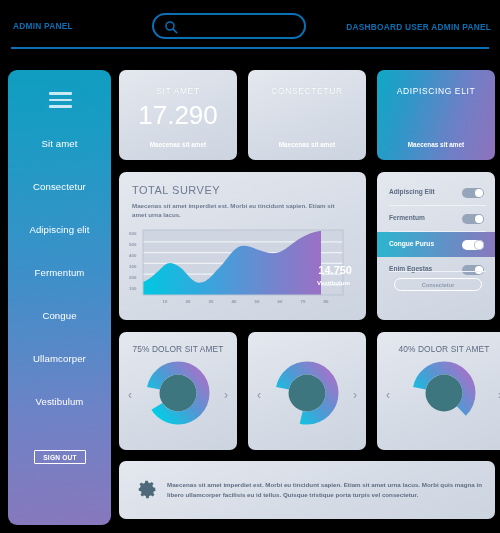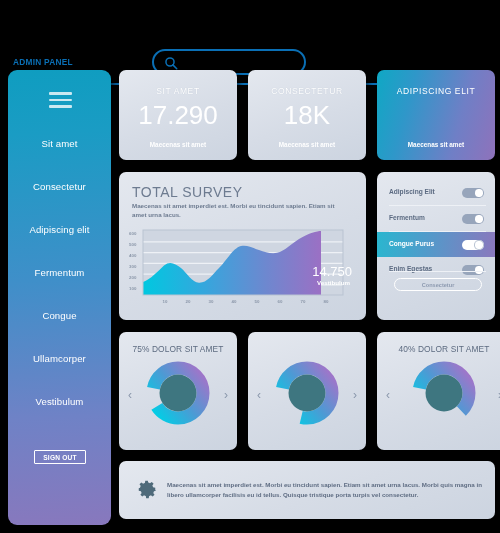--- a/index.html
+++ b/index.html
@@ -16,21 +16,21 @@
     position: relative;
     width: 500px;
     height: 533px;
     background: #000000;
   }
 
   
   #header {
     position: absolute;
     left: 0; top: 0;
-    width: 500px; height: 52px; margin-top: 36px;
+    width: 500px; height: 52px;
   }
   .hdr-label {
     position: absolute;
     color: #0a6fb5;
     font-size: 8.3px;
     font-weight: bold;
     letter-spacing: 0.25px;
     white-space: nowrap;
   }
   #hdr-left  { left: 13px; top: 21px; }
@@ -157,21 +157,21 @@
     font-weight: bold;
     color: #ffffff;
     white-space: nowrap;
   }
   .arrow-down { font-size: 21px; }
 
   
   #survey-title {
     position: absolute;
     left: 13px; top: 12px;
-    font-size: 14px;
+    font-size: 11px;
     color: #6d7b90;
     letter-spacing: 0.5px;
     text-align: center;
   }
   #survey-desc {
     position: absolute;
     left: 13px; top: 29px;
     width: 210px;
     font-size: 6.2px;
     font-weight: bold;
@@ -185,23 +185,23 @@
   }
   .axis-lbl {
     fill: #8b97a9;
     font-size: 4.4px;
     font-family: "Liberation Sans", sans-serif;
     font-weight: bold;
   }
   #chart-callout-val {
     position: absolute;
     right: 14px; top: 92px;
-    font-size: 13px;
-    color: #ffffff;
-    font-weight: 400;
+    font-size: 11px;
+    color: #ffffff;
+    font-weight: 700;
   }
   #chart-callout-lbl {
     position: absolute;
     right: 16px; top: 107px;
     font-size: 6.2px;
     font-weight: bold;
     color: #ffffff;
   }
 
   
@@ -313,20 +313,21 @@
     <div class="hdr-label" id="hdr-left">ADMIN PANEL</div>
 
     <div id="search-bar">
       <svg id="search-icon" viewBox="0 0 20 20">
         <circle cx="8" cy="8" r="5.4" fill="none" stroke="#0a6fb5" stroke-width="2"></circle>
         <line x1="11.8" y1="11.8" x2="17" y2="17" stroke="#0a6fb5" stroke-width="2" stroke-linecap="round"></line>
       </svg>
       <input id="search-input" type="text" placeholder="" style="">
     </div>
 
+    <div class="hdr-label" id="hdr-right">DASHBOARD USER ADMIN PANEL</div>
 
     <div id="hdr-rule"></div>
   </div>
 
   <div id="sidebar">
     <div id="hamburger">
       <span></span>
         <span></span>
         <span></span>
     </div>
@@ -343,21 +344,20 @@
   </div>
 
   <div class="card" style="left:119px;top:70px;width:118px;height:90px">
     <div class="stat-title" style="color:#fff;text-shadow:0 0 1px #b9c3d1">SIT AMET</div>
     <div class="stat-value">17.290</div>
     <div class="stat-sub">Maecenas sit amet</div>
   </div>
 
   <div class="card" style="left:248px;top:70px;width:118px;height:90px">
     <div class="stat-title" style="color:#fff;text-shadow:0 0 1px #b9c3d1">CONSECTETUR</div>
-    <div class="stat-value">18K</div>
     <div class="stat-sub">Maecenas sit amet</div>
   </div>
 
   <div class="card card-grad" style="left:377px;top:70px;width:118px;height:90px">
     <div class="stat-title">ADIPISCING ELIT</div>
     <div class="stat-sub">Maecenas sit amet</div>
   </div>
 
   <div class="card" style="left:119px;top:172px;width:247px;height:148px">
     <div id="survey-title">TOTAL SURVEY</div>

